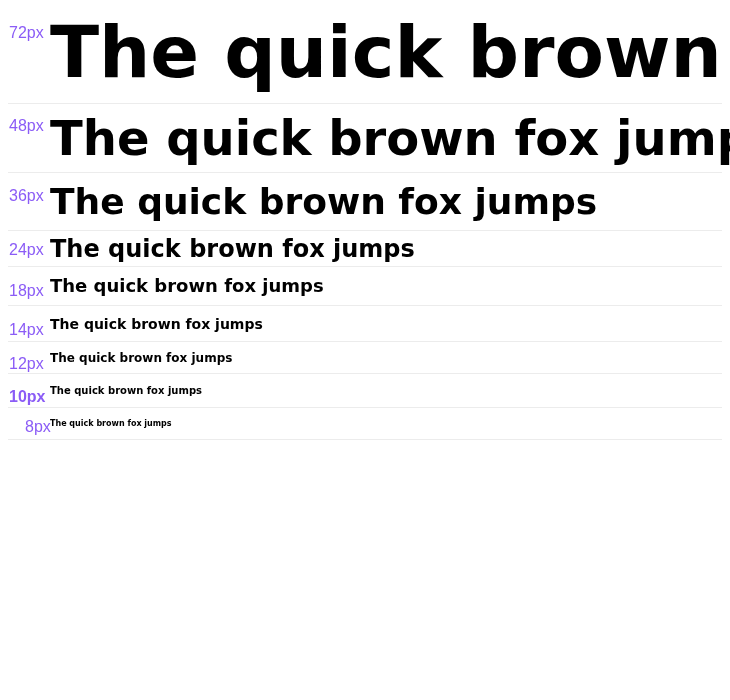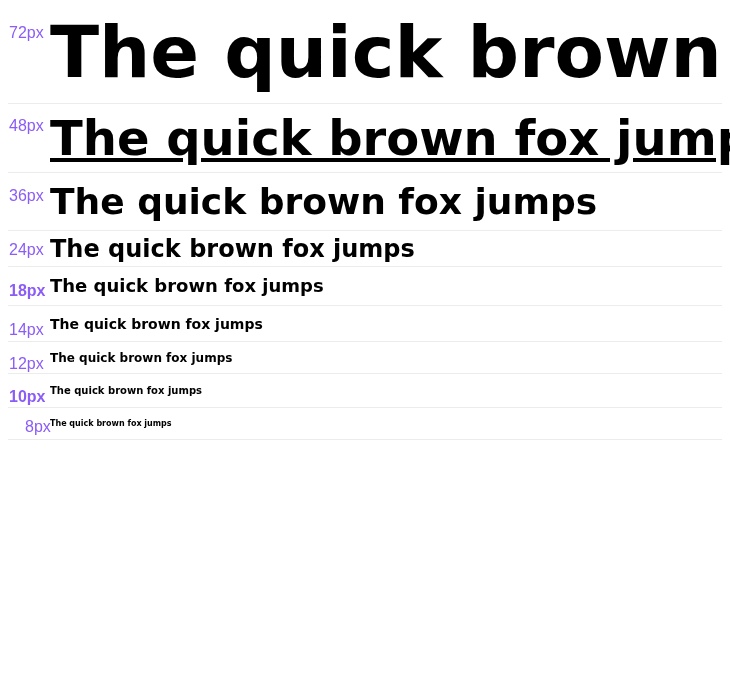--- a/index.html
+++ b/index.html
@@ -36,24 +36,24 @@
   .sample {
     margin-left: 42px;
     color: #000000;
     font-family: "DejaVu Sans", sans-serif;
     font-weight: bold;
     line-height: 1;
     white-space: nowrap;
   }
   
   .row-72 { height: 104px; } .row-72 .sample { font-size: 72px; } .row-72 .size-label { top: 25px; }
-  .row-48 { height: 69px; text-decoration: underline;  } .row-48 .sample { font-size: 48px; } .row-48 .size-label { top: 14px; }
+  .row-48 { height: 69px;  } .row-48 .sample { font-size: 48px; } .row-48 .size-label { top: 14px; }
   .row-36 { height: 58px;  } .row-36 .sample { font-size: 36px; } .row-36 .size-label { top: 15px; }
   .row-24 { height: 36px; text-align: right;  } .row-24 .sample { font-size: 24px; } .row-24 .size-label { top: 11px; }
-  .row-18 { height: 39px;  } .row-18 .sample { font-size: 18px; } .row-18 .size-label { top: 16px; font-weight: bold; }
+  .row-18 { height: 39px;  } .row-18 .sample { font-size: 18px; } .row-18 .size-label { top: 16px; }
   .row-14 { height: 36px;  } .row-14 .sample { font-size: 14px; } .row-14 .size-label { top: 16px; text-align: center; }
   .row-12 { height: 32px;  } .row-12 .sample { font-size: 12px; } .row-12 .size-label { top: 14px; }
   .row-10 { height: 34px;  } .row-10 .sample { font-size: 10px; } .row-10 .size-label { top: 15px; font-weight: bold; }
   .row-8  { height: 32px;  } .row-8  .sample { font-size: 8px;  } .row-8  .size-label { top: 11px; margin-left: 16px; }
 </style>
 </head>
 <body>
 
 <div class="waterfall">
 

